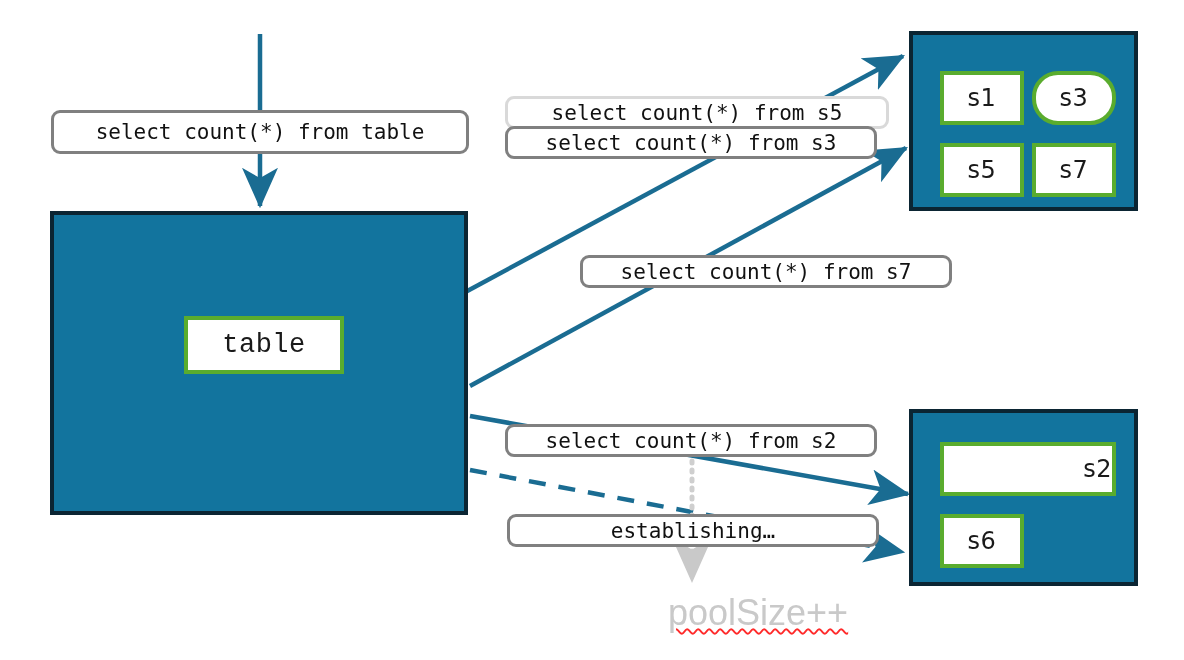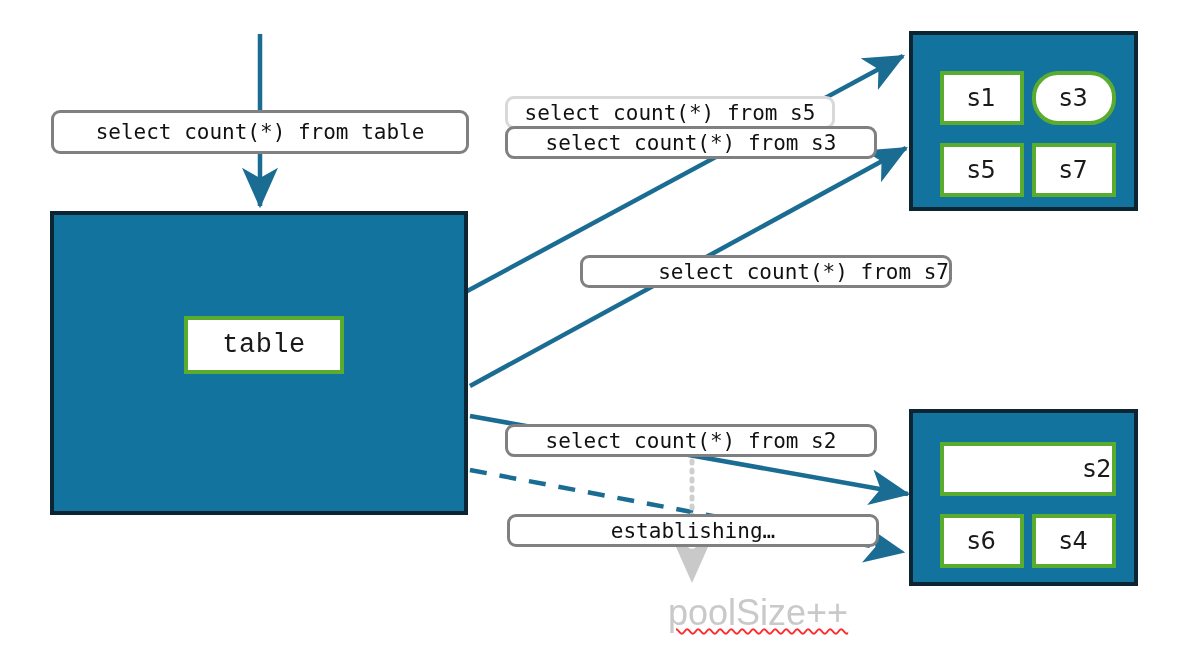--- a/index.html
+++ b/index.html
@@ -150,38 +150,35 @@
     </div>
   </div>
 
   <div class="node-box" style="left:909px; top:409px; width:229px; height:177px;">
     <div class="shard" style="left:27px; top:29px; width:176px; height:54px;justify-content:flex-end;">
       <span>s2</span>
     </div>
     <div class="shard" style="left:27px; top:101px; width:84px; height:54px;">
       <span>s6</span>
     </div>
-    <div class="shard" style="left:119px; top:101px; width:84px; height:54px;">
-      <span>s4</span>
-    </div>
   </div>
 
   <div class="pill dark" style="left:51px; top:110px; width:418px; height:44px;">
     <span>select count(*) from table</span>
   </div>
 
-  <div class="pill light" style="left:505px; top:96px; width:330px; height:33px;">
+  <div class="pill light" style="left:505px; top:96px; width:384px; height:33px;">
     <span>select count(*) from s5</span>
   </div>
 
   <div class="pill dark" style="left:505px; top:126px; width:372px; height:33px;">
     <span>select count(*) from s3</span>
   </div>
 
-  <div class="pill dark" style="left:580px; top:255px; width:372px; height:33px;justify-content:flex-end;">
+  <div class="pill dark" style="left:580px; top:255px; width:372px; height:33px;">
     <span>select count(*) from s7</span>
   </div>
 
   <div class="pill dark" style="left:505px; top:424px; width:372px; height:33px;">
     <span>select count(*) from s2</span>
   </div>
 
   <div class="pill dark" style="left:507px; top:514px; width:372px; height:33px;">
     <span>establishing…</span>
   </div>

